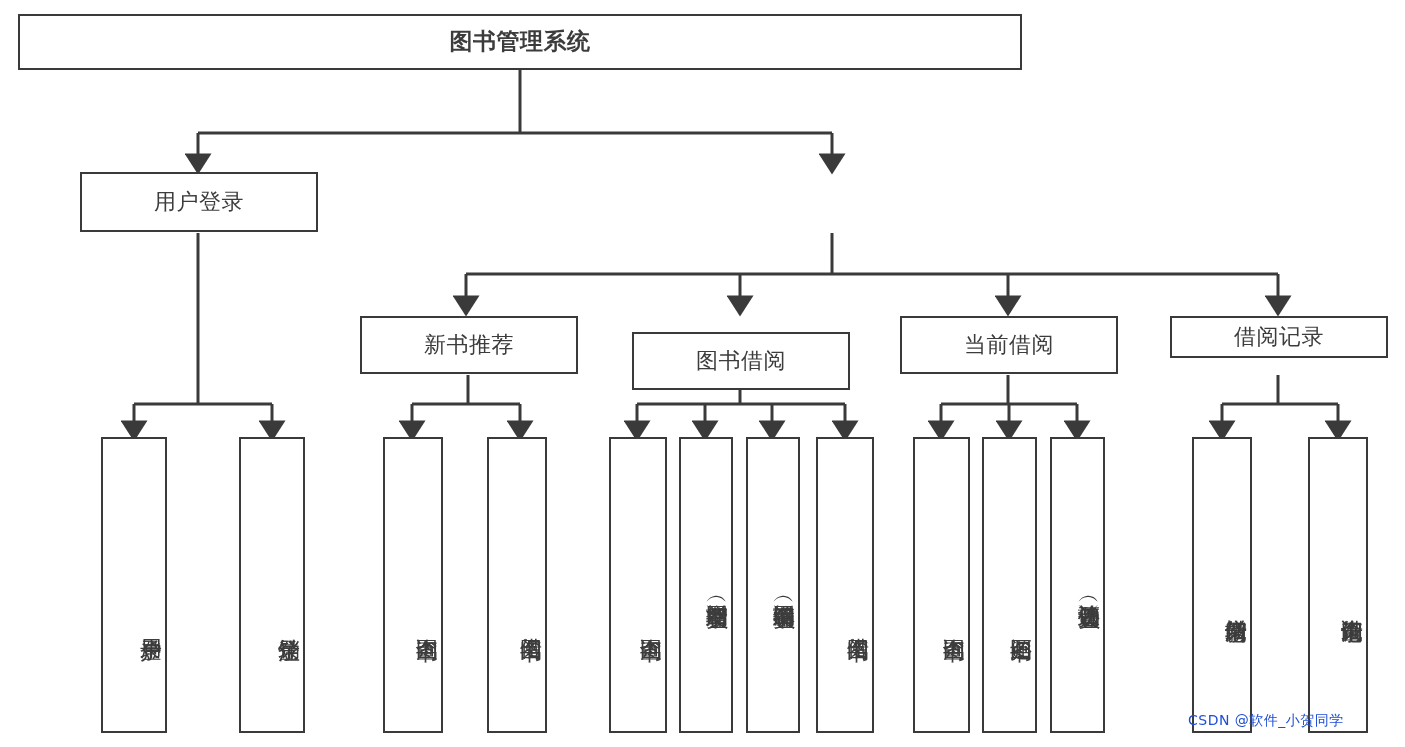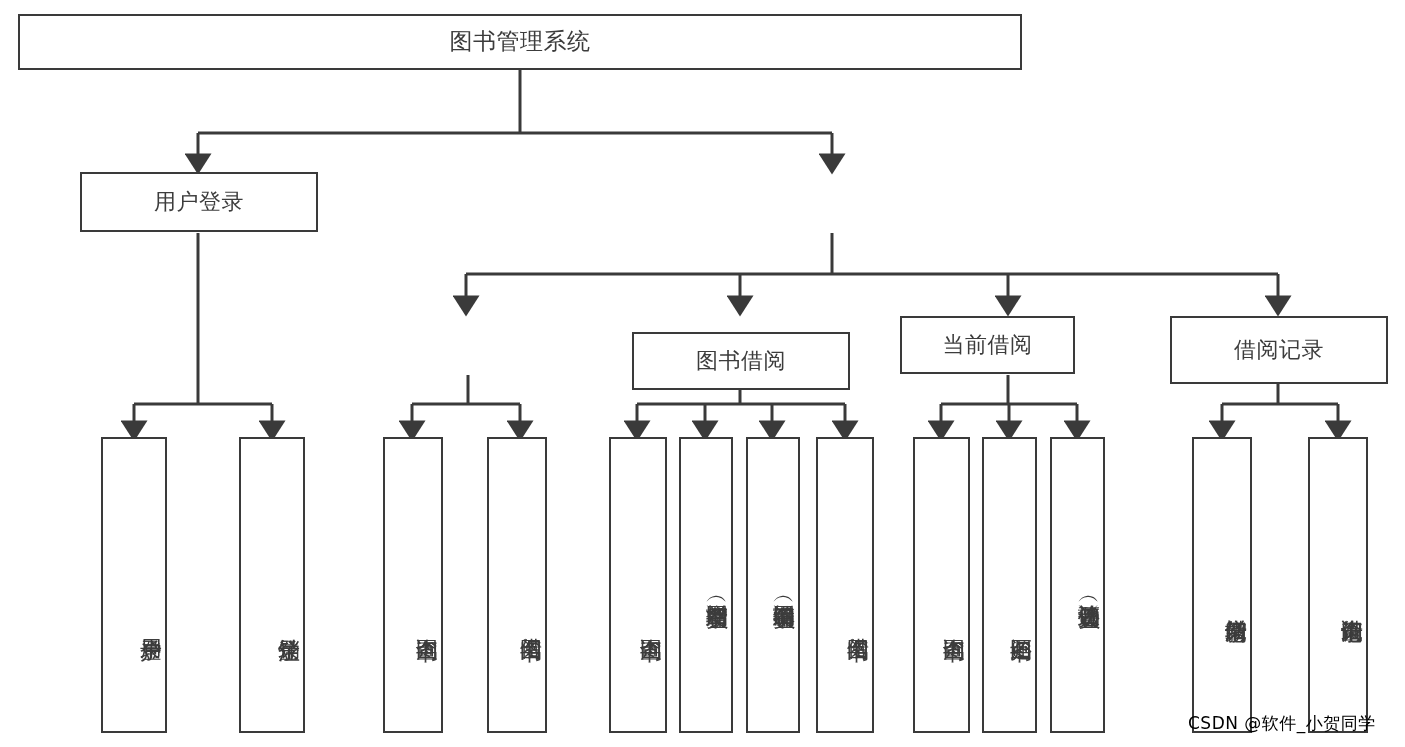--- a/index.html
+++ b/index.html
@@ -50,27 +50,28 @@
     align-items: flex-start;
     justify-content: center;
     padding-top: 6px;
     white-space: nowrap;
   }
   .node.vert.topalign {
     align-items: flex-start;
   }
   .node.root {
     font-size: 23px;
+    font-weight: bold;
   }
   #watermark {
     position: absolute;
     left: 1188px;
     top: 712px;
-    font-size: 17px;
-    color: #000000;
+    font-size: 14px;
+    color: #1d4ed8;
     white-space: nowrap;
     letter-spacing: 0.5px;
     font-family: "DejaVu Sans", "Liberation Sans", sans-serif;
   }
 </style>
 </head>
 <body>
 
 <div id="diagram-root">
 
@@ -122,26 +123,27 @@
       <path d="M1222,404 L1222,430" marker-end="url(#arrowhead)"></path>
       <path d="M1338,404 L1338,430" marker-end="url(#arrowhead)"></path>
     </g>
   </svg>
 
   <div class="node horiz root" style="left:18px; top:14px; width:1004px; height:56px;">图书管理系统</div>
 
   <div class="node horiz" style="left:80px; top:172px; width:238px; height:60px;">用户登录</div>
 
 
+  <div class="node horiz" style="left:360px; top:316px; width:218px; height:58px;">新书推荐</div>
 
   <div class="node horiz" style="left:632px; top:316px; width:218px; height:58px;margin-top:16px;">图书借阅</div>
 
-  <div class="node horiz" style="left:900px; top:316px; width:175px; height:58px;">当前借阅</div>
+  <div class="node horiz" style="left:900px; top:316px; width:218px; height:58px;">当前借阅</div>
 
-  <div class="node horiz" style="left:1170px; top:316px; width:218px; height:68px;">借阅记录</div>
+  <div class="node horiz" style="left:1170px; top:316px; width:218px; height:42px;">借阅记录</div>
 
   <div class="node vert" style="left:101px; top:437px; width:66px; height:296px; padding-top:74px;">用户登录</div>
 
   <div class="node vert" style="left:239px; top:437px; width:66px; height:296px; padding-top:74px;">注销登录</div>
 
   <div class="node vert" style="left:383px; top:437px; width:60px; height:296px; padding-top:74px;">查询图书</div>
 
   <div class="node vert" style="left:487px; top:437px; width:60px; height:296px; padding-top:74px;">借阅图书</div>
 
   <div class="node vert" style="left:609px; top:437px; width:58px; height:296px; padding-top:74px;">查询图书</div>

